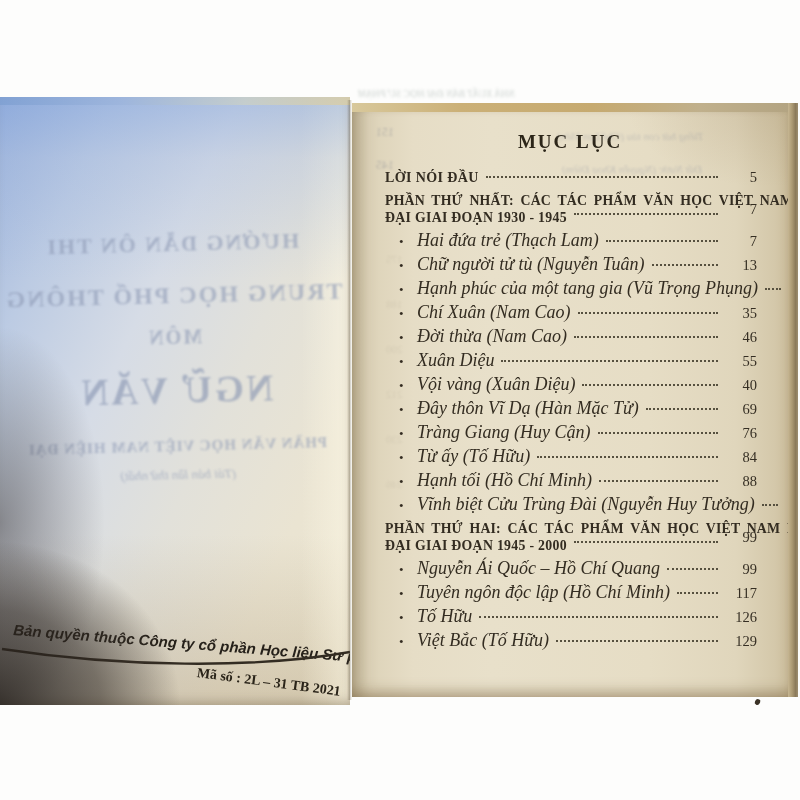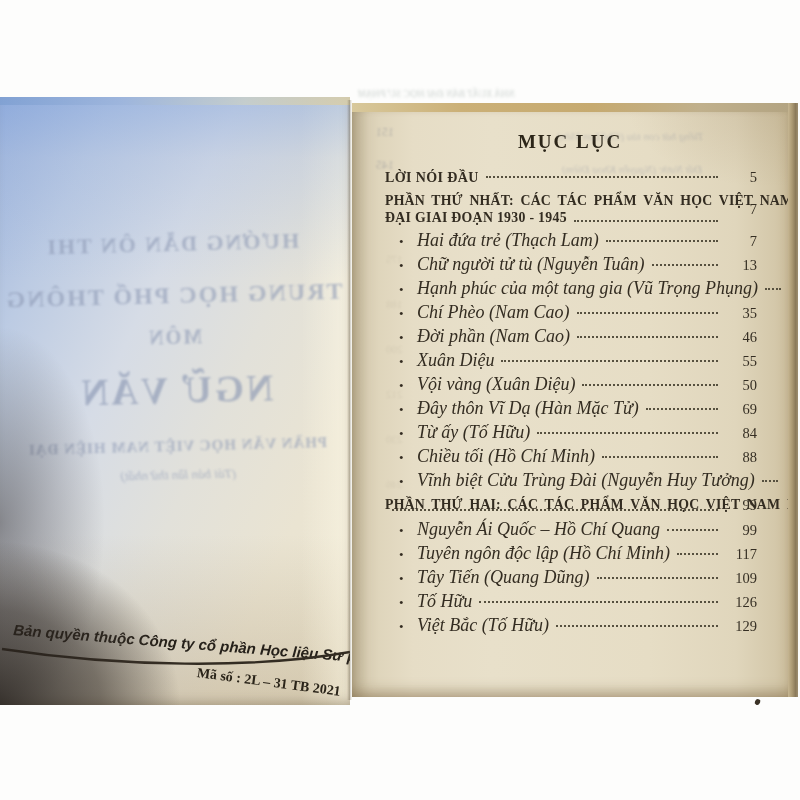--- a/index.html
+++ b/index.html
@@ -75,21 +75,21 @@
   .leader{flex:1;min-width:16px;margin:0 5px 0 7px;border-bottom:2px dotted #56503f;transform:translateY(-4px);}
   .num{flex:0 0 34px;text-align:right;font-size:14.5px;color:#352e23;}
   .row.chapter{margin-bottom:6px;line-height:17px;}
   .row.chapter .lbl{font-weight:bold;font-size:14px;letter-spacing:.4px;}
   .row.item{margin-bottom:6px;line-height:16px;padding-left:14px;}
   .row.item::before{content:"\2022";flex:0 0 18px;font-size:13px;color:#332c21;}
   .row.item .lbl{font-style:italic;font-size:18px;}
   .row.section{align-items:center;margin-bottom:6px;}
   .sec-text{flex:1;min-width:0;}
   .sec-l1{font-weight:bold;font-size:13.8px;line-height:17px;letter-spacing:.2px;word-spacing:3px;white-space:nowrap;}
-  .sec-l2row{display:flex;align-items:flex-end;line-height:17px;}
+  .sec-l2row{display:flex;align-items:center;line-height:17px;}
   .sec-l2{font-weight:bold;font-size:13.8px;letter-spacing:.3px;white-space:nowrap;}
 
   
   .ghost{position:absolute;transform:scaleX(-1);color:#7d8396;opacity:.3;filter:blur(1.3px);
     font-style:italic;font-size:11px;white-space:nowrap;pointer-events:none;}
   .ghost-num{position:absolute;transform:scaleX(-1);color:#6f7486;opacity:.35;filter:blur(1.1px);
     font-size:12px;pointer-events:none;}
   .ghost-margin{position:absolute;transform:scaleX(-1);color:#7a7263;opacity:.13;filter:blur(1.2px);
     font-size:11px;pointer-events:none;}
   .speck{position:absolute;left:755px;top:699px;width:5px;height:6px;background:#3a3226;border-radius:60% 40% 55% 45%;transform:rotate(25deg);}
@@ -172,86 +172,87 @@
         <span class="lbl">Chữ người tử tù (Nguyễn Tuân)</span>
         <span class="leader"></span>
         <span class="num">13</span>
       </div>
       <div class="row item">
         <span class="lbl">Hạnh phúc của một tang gia (Vũ Trọng Phụng)</span>
         <span class="leader"></span>
         <span class="num">23</span>
       </div>
       <div class="row item">
-        <span class="lbl">Chí Phèo (Nam Cao)</span>
+        <span class="lbl">Chí Xuân (Nam Cao)</span>
         <span class="leader"></span>
         <span class="num">35</span>
       </div>
       <div class="row item">
-        <span class="lbl">Đời phần (Nam Cao)</span>
+        <span class="lbl">Đời thừa (Nam Cao)</span>
         <span class="leader"></span>
         <span class="num">46</span>
       </div>
       <div class="row item">
         <span class="lbl">Xuân Diệu</span>
         <span class="leader"></span>
         <span class="num">55</span>
       </div>
       <div class="row item">
         <span class="lbl">Vội vàng (Xuân Diệu)</span>
         <span class="leader"></span>
-        <span class="num">50</span>
+        <span class="num">40</span>
       </div>
       <div class="row item">
         <span class="lbl">Đây thôn Vĩ Dạ (Hàn Mặc Tử)</span>
         <span class="leader"></span>
         <span class="num">69</span>
       </div>
       <div class="row item">
+        <span class="lbl">Tràng Giang (Huy Cận)</span>
+        <span class="leader"></span>
+        <span class="num">76</span>
+      </div>
+      <div class="row item">
         <span class="lbl">Từ ấy (Tố Hữu)</span>
         <span class="leader"></span>
         <span class="num">84</span>
       </div>
       <div class="row item">
-        <span class="lbl">Chiều tối (Hồ Chí Minh)</span>
+        <span class="lbl">Hạnh tối (Hồ Chí Minh)</span>
         <span class="leader"></span>
         <span class="num">88</span>
       </div>
       <div class="row item">
         <span class="lbl">Vĩnh biệt Cửu Trùng Đài (Nguyễn Huy Tưởng)</span>
         <span class="leader"></span>
         <span class="num">91</span>
       </div>
 
       <div class="row section">
         <div class="sec-text">
           <div class="sec-l1">PHẦN THỨ HAI: CÁC TÁC PHẨM VĂN HỌC VIỆT NAM HIỆN</div>
           <div class="sec-l2row">
+            <span class="sec-l2">ĐẠI GIAI ĐOẠN 1945 - 2000</span>
             <span class="leader"></span>
           </div>
         </div>
         <div class="num">99</div>
       </div>
 
       <div class="row item">
         <span class="lbl">Nguyễn Ái Quốc – Hồ Chí Quang</span>
         <span class="leader"></span>
         <span class="num">99</span>
       </div>
       <div class="row item">
         <span class="lbl">Tuyên ngôn độc lập (Hồ Chí Minh)</span>
         <span class="leader"></span>
         <span class="num">117</span>
       </div>
       <div class="row item">
-        <span class="lbl">Tây Tiến (Quang Dũng)</span>
-        <span class="leader"></span>
-        <span class="num">109</span>
-      </div>
-      <div class="row item">
         <span class="lbl">Tố Hữu</span>
         <span class="leader"></span>
         <span class="num">126</span>
       </div>
       <div class="row item">
         <span class="lbl">Việt Bắc (Tố Hữu)</span>
         <span class="leader"></span>
         <span class="num">129</span>
       </div>
 

